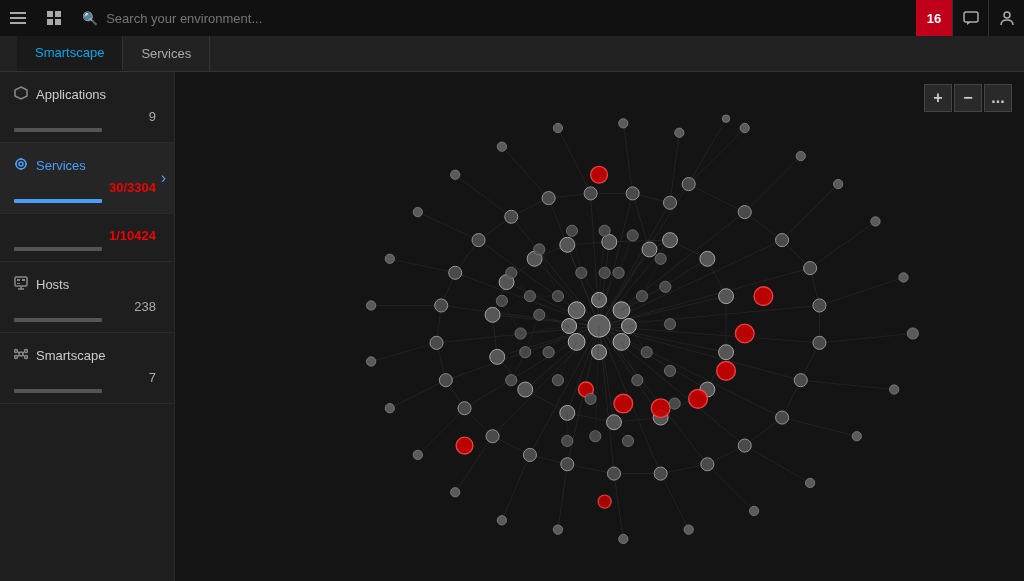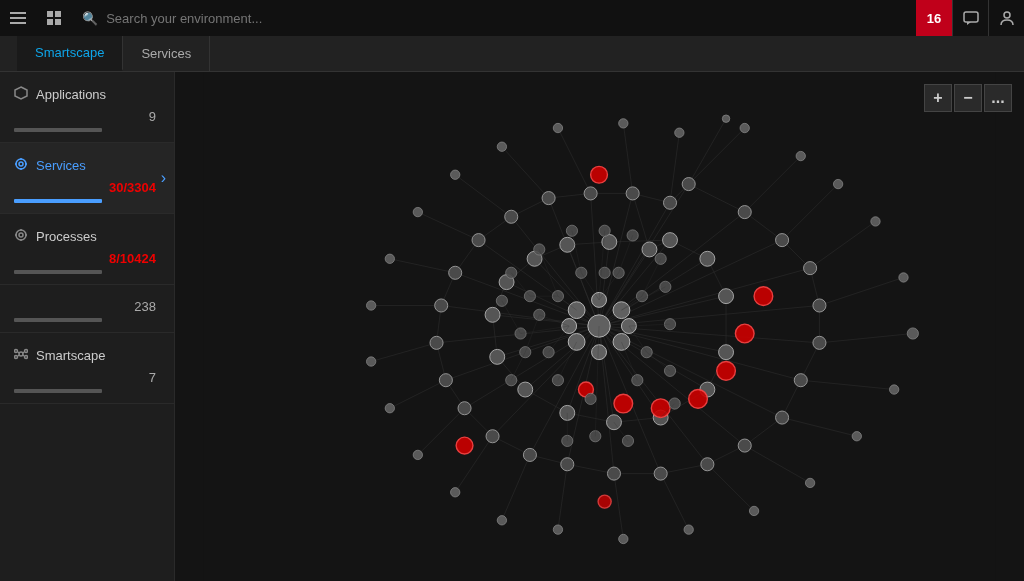--- a/index.html
+++ b/index.html
@@ -308,38 +308,38 @@
           </svg>
         </span>
         <span class="sidebar-item-label blue">Services</span>
       </div>
       <div class="sidebar-item-count red">30/3304</div>
       <div class="sidebar-item-bar blue"></div>
       <div class="sidebar-chevron">›</div>
     </div>
 
     <div class="sidebar-item">
+      <div class="sidebar-item-count red">1/10424</div>
+      <div class="sidebar-item-bar"></div>
+    </div>
+
+    <div class="sidebar-item">
       <div class="sidebar-item-header">
         <span class="sidebar-item-icon">
           <svg width="14" height="14" viewBox="0 0 14 14" fill="none" stroke="#888" stroke-width="1.5">
-            <circle cx="7" cy="7" r="5"></circle>
-            <circle cx="7" cy="7" r="2"></circle>
-            <line x1="7" y1="1" x2="7" y2="3"></line>
-            <line x1="7" y1="11" x2="7" y2="13"></line>
-            <line x1="1" y1="7" x2="3" y2="7"></line>
-            <line x1="11" y1="7" x2="13" y2="7"></line>
+            <rect x="1" y="1" width="12" height="9" rx="1"></rect>
+            <rect x="3" y="3" width="3" height="2" fill="#888" stroke="none"></rect>
+            <rect x="8" y="3" width="3" height="2" fill="#888" stroke="none"></rect>
+            <rect x="3" y="7" width="3" height="1" fill="#888" stroke="none"></rect>
+            <line x1="7" y1="10" x2="7" y2="13"></line>
+            <line x1="4" y1="13" x2="10" y2="13"></line>
           </svg>
         </span>
-        <span class="sidebar-item-label">Processes</span>
+        <span class="sidebar-item-label">Hosts</span>
       </div>
-      <div class="sidebar-item-count red">8/10424</div>
-      <div class="sidebar-item-bar"></div>
-    </div>
-
-    <div class="sidebar-item">
       <div class="sidebar-item-count">238</div>
       <div class="sidebar-item-bar"></div>
     </div>
 
     <div class="sidebar-item">
       <div class="sidebar-item-header">
         <span class="sidebar-item-icon">
           <svg width="14" height="14" viewBox="0 0 14 14" fill="none" stroke="#888" stroke-width="1.5">
             <circle cx="7" cy="7" r="2"></circle>
             <circle cx="2" cy="4" r="1.5"></circle>

